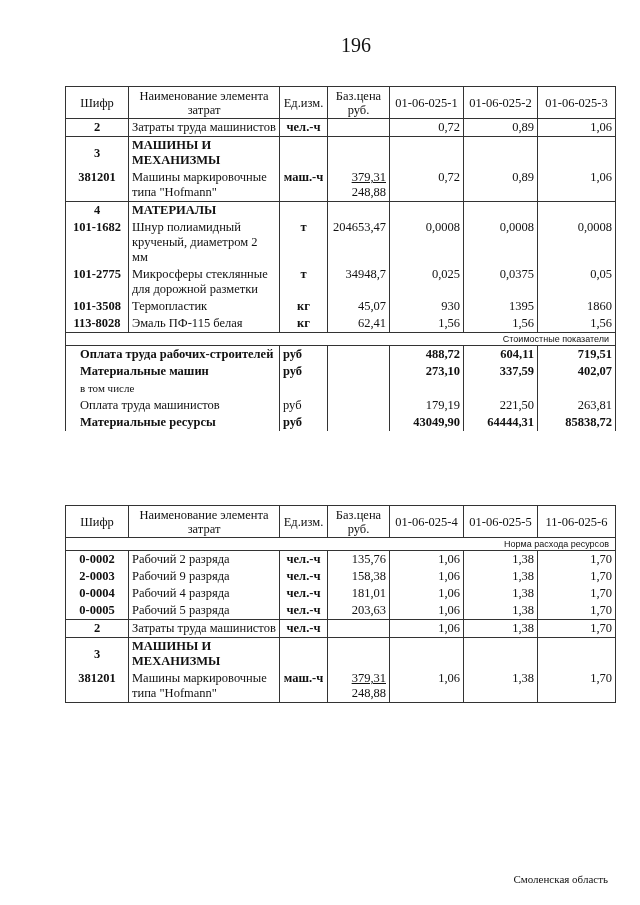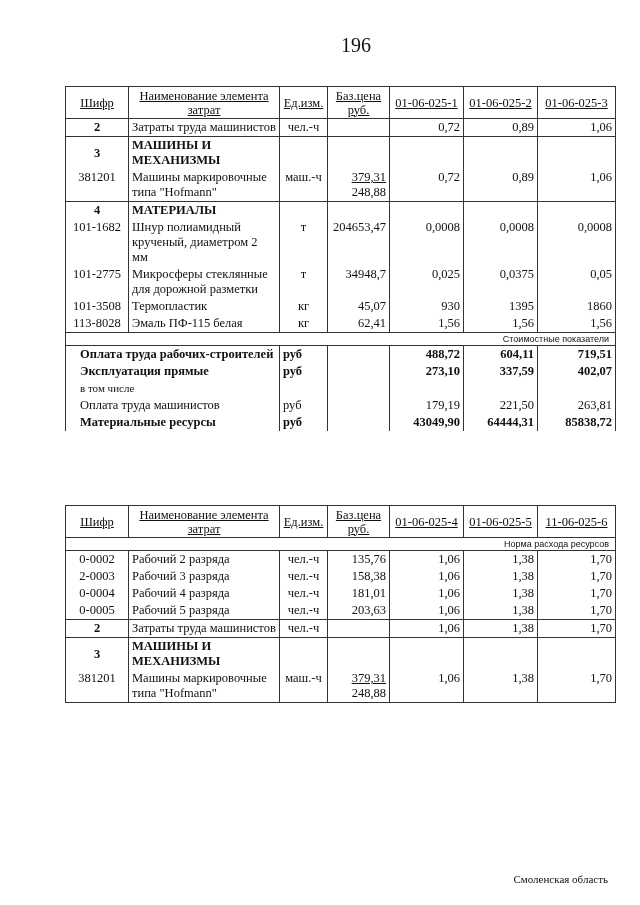--- a/index.html
+++ b/index.html
@@ -1,21 +1,21 @@
 <!DOCTYPE html>
 <html><head>
 <meta charset="utf-8">
 <style>
   html, body { margin:0; padding:0; background:#fff; }
   body { width:640px; height:905px; position:relative; font-family:"Liberation Serif", serif; color:#111; overflow:hidden; }
   .page-num { position:absolute; top:34px; left:0; width:100%; text-align:center; font-size:20px;margin-left:36px; }
   table { position:absolute; left:65px; width:550px; border-collapse:collapse; font-size:12.5px; table-layout:fixed; }
   td, th { border:1px solid #333; padding:1px 3px; vertical-align:top; line-height:15px; }
-  th { font-weight:normal; vertical-align:middle; text-align:center; line-height:14px;text-decoration:underline; }
-  .c { text-align:center; }
+  th { font-weight:normal; vertical-align:middle; text-align:center; line-height:14px; }
+  .c { text-align:center;font-weight:bold; }
   .r { text-align:right; }
   .b { font-weight:bold; }
   .u { text-decoration:underline; }
   .nb td { border-top:none; border-bottom:none; }
   .sep td { font-family:"Liberation Sans", sans-serif; font-size:9px; text-align:right; padding:0 6px; line-height:12px; }
   #t1 { top:86px; }
   #t2 { top:505px; }
   .footer { position:absolute; right:32px; top:873px; font-size:11px;margin-left:38px; }
 </style>
 </head>
@@ -123,21 +123,21 @@
   </tr>
   <tr class="nb">
     <td colspan="2" class="b" style="padding-left:14px">Оплата труда рабочих-строителей</td>
     <td class="b">руб</td>
     <td></td>
     <td class="r b">488,72</td>
     <td class="r b">604,11</td>
     <td class="r b">719,51</td>
   </tr>
   <tr class="nb">
-    <td colspan="2" class="b" style="padding-left:14px">Эксплуатация прямые</td>
+    <td colspan="2" class="b" style="padding-left:14px">Материальные машин</td>
     <td class="b">руб</td>
     <td></td>
     <td class="r b">273,10</td>
     <td class="r b">337,59</td>
     <td class="r b">402,07</td>
   </tr>
   <tr class="nb">
     <td colspan="2" style="padding-left:14px;font-size:11px">в том числе</td>
     <td></td>
         <td></td>
@@ -191,21 +191,21 @@
     <td class="c">0-0002</td>
     <td>Рабочий 2 разряда</td>
     <td class="c">чел.-ч</td>
     <td class="r">135,76</td>
     <td class="r">1,06</td>
     <td class="r">1,38</td>
     <td class="r">1,70</td>
   </tr>
   <tr class="nb">
     <td class="c">2-0003</td>
-    <td>Рабочий 3 разряда</td>
+    <td>Рабочий 9 разряда</td>
     <td class="c">чел.-ч</td>
     <td class="r">158,38</td>
     <td class="r">1,06</td>
     <td class="r">1,38</td>
     <td class="r">1,70</td>
   </tr>
   <tr class="nb">
     <td class="c">0-0004</td>
     <td>Рабочий 4 разряда</td>
     <td class="c">чел.-ч</td>

